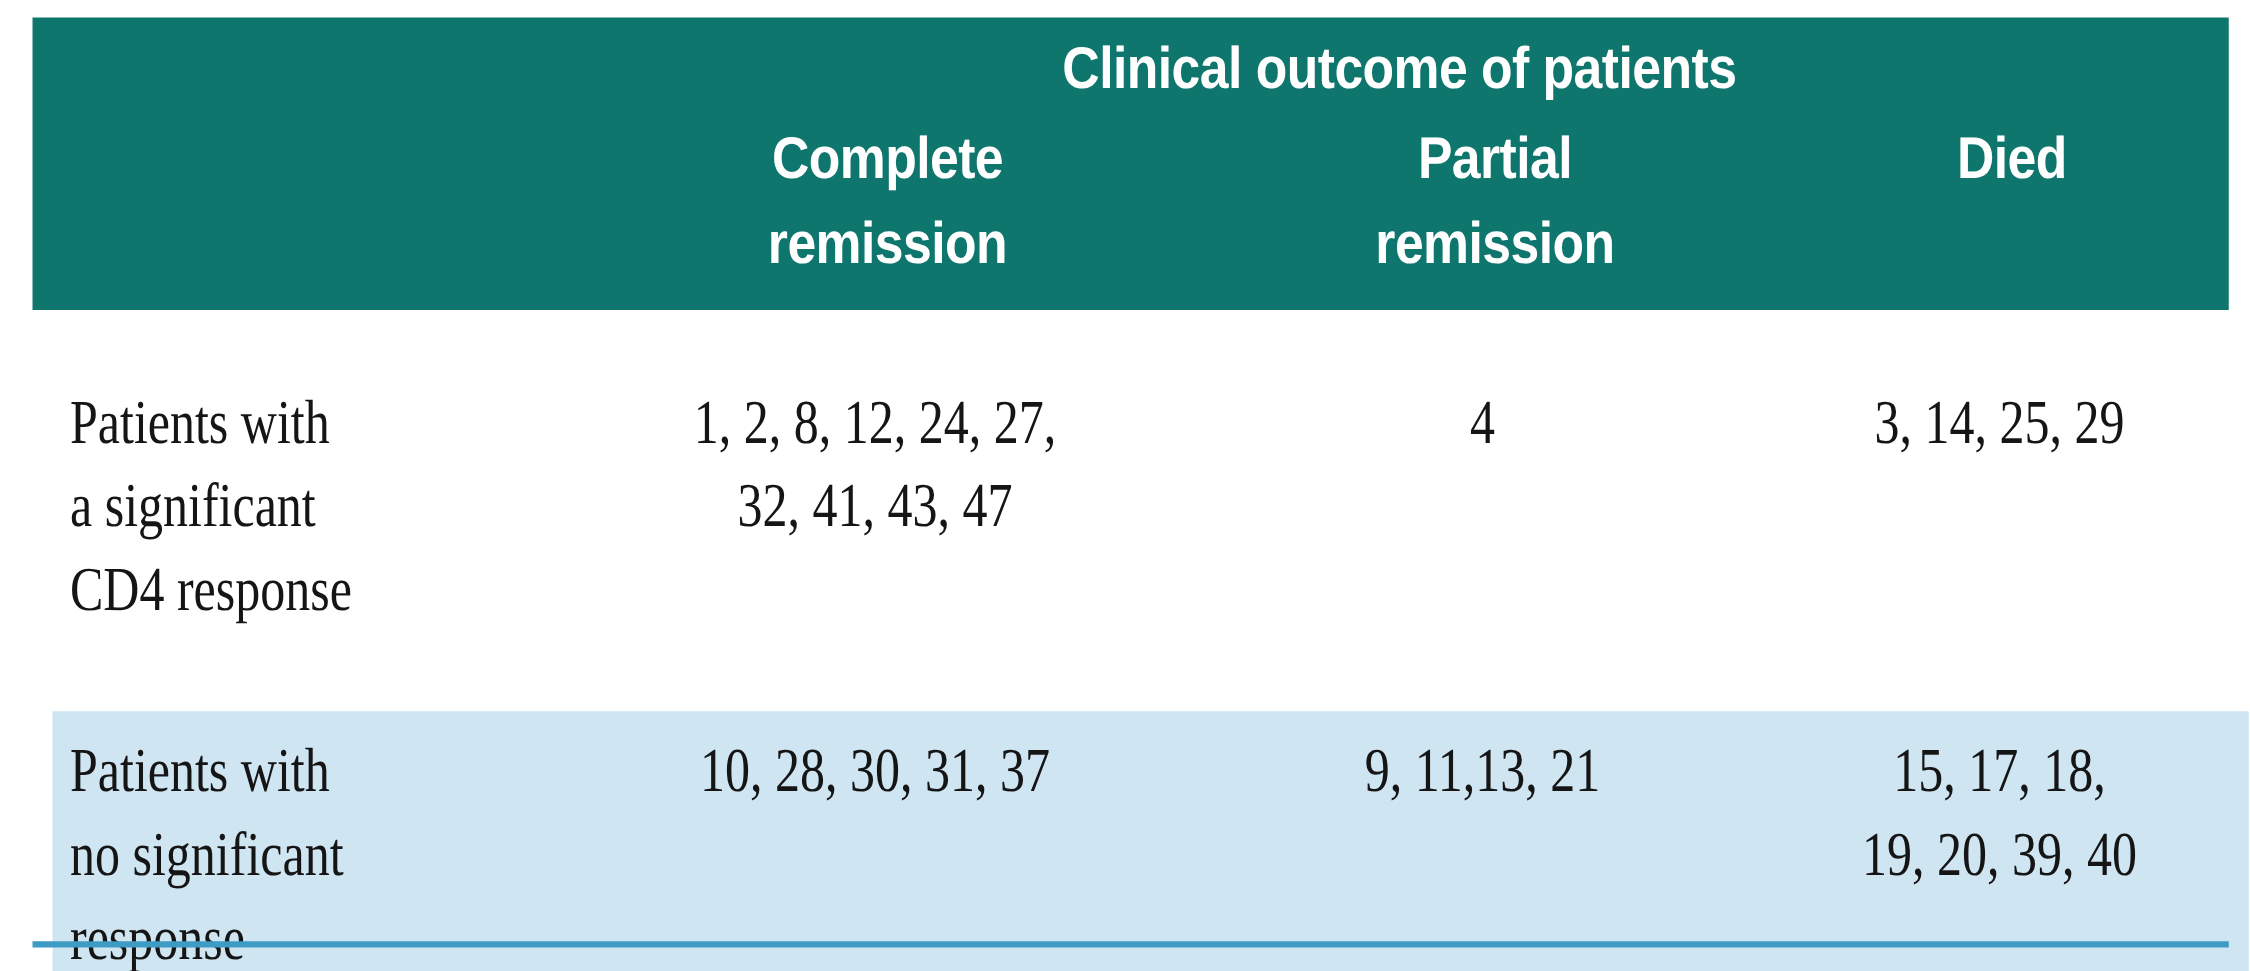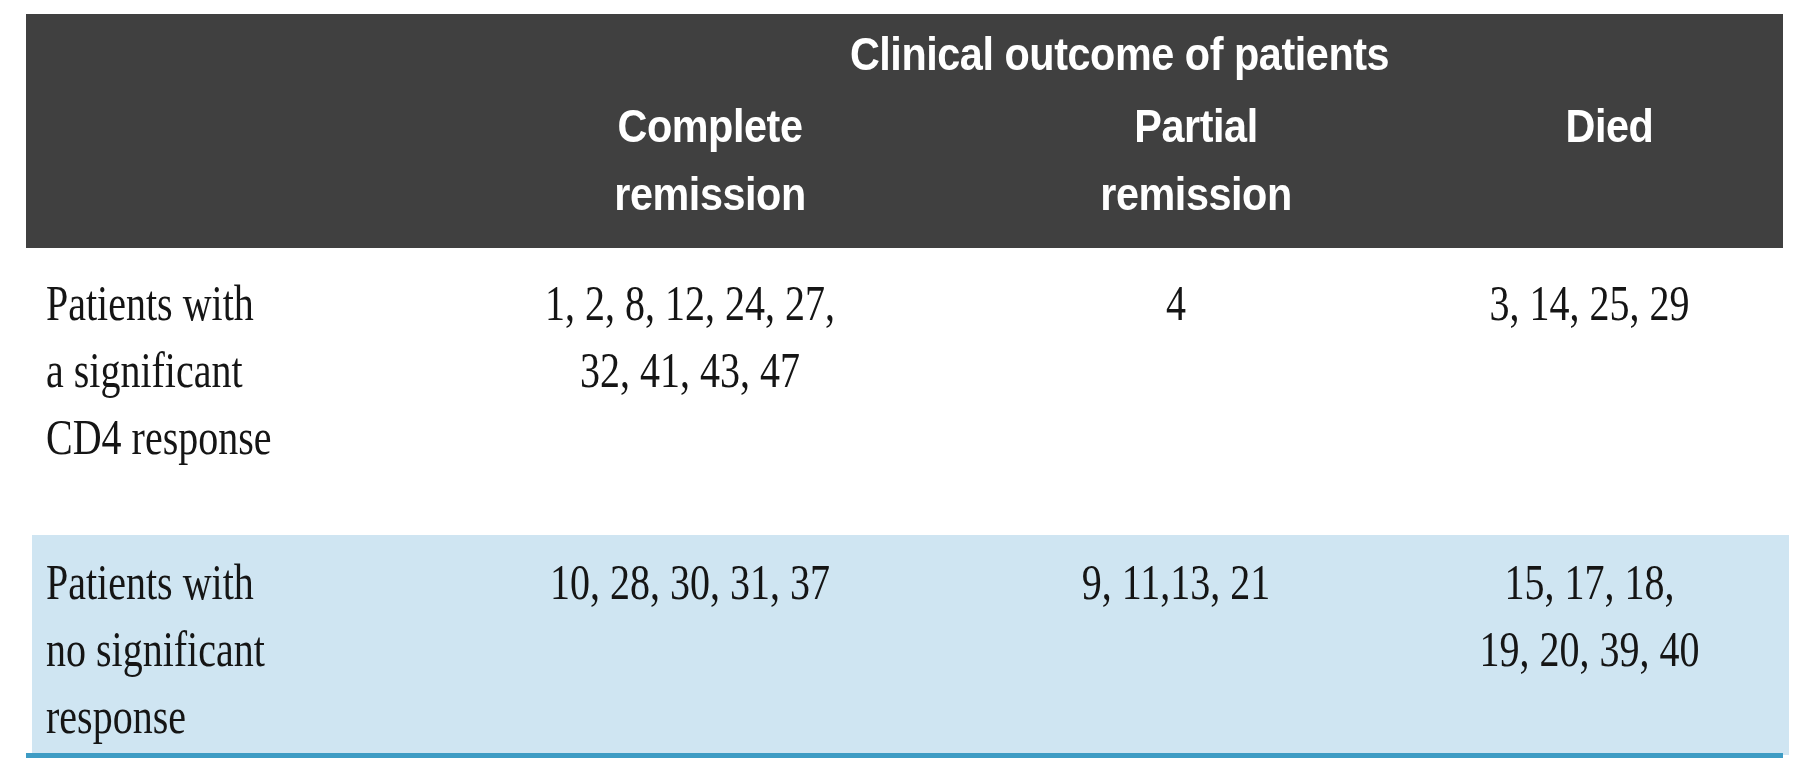--- a/index.html
+++ b/index.html
@@ -23,21 +23,21 @@
     background: #ffffff;
   }
 
   
   .header-band {
     position: absolute;
     left: 26px;
     top: 14px;
     width: 1757px;
     height: 234px;
-    background: #404040;
+    background: #0f766e;
     font-family: "Liberation Sans Narrow", "Liberation Sans", "DejaVu Sans", sans-serif;
     font-weight: bold;
     color: #ffffff;
   }
 
   .span-title {
     position: absolute;
     left: 430px;
     top: 12px;
     width: 1327px;
@@ -62,22 +62,23 @@
   }
   .col-head .ln { display: block; white-space: nowrap; }
 
   .col-head.c-complete { left: 438px;  width: 492px; }
   .col-head.c-partial  { left: 930px;  width: 480px; }
   .col-head.c-died     { left: 1410px; width: 347px; }
 
   
   .row {
     position: absolute;
-    left: 32px;
+    left: 42px;
     width: 1757px;
+    margin-top: 34px;
   }
   .row.r1 { top: 248px;  height: 287px; background: #ffffff; }
   .row.r2 { top: 535px;  height: 220px; background: #cfe5f2; }
 
   .bottom-rule {
     position: absolute;
     left: 26px;
     top: 753px;
     width: 1757px;
     height: 5px;

